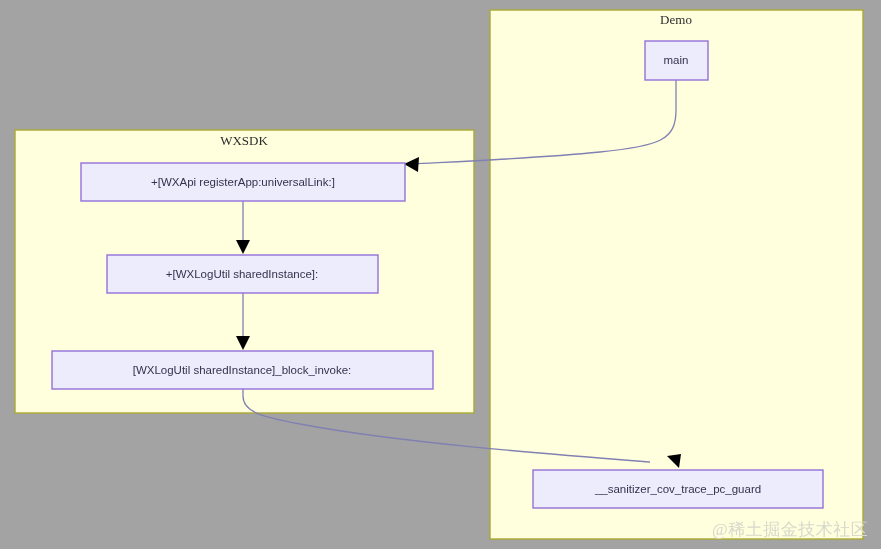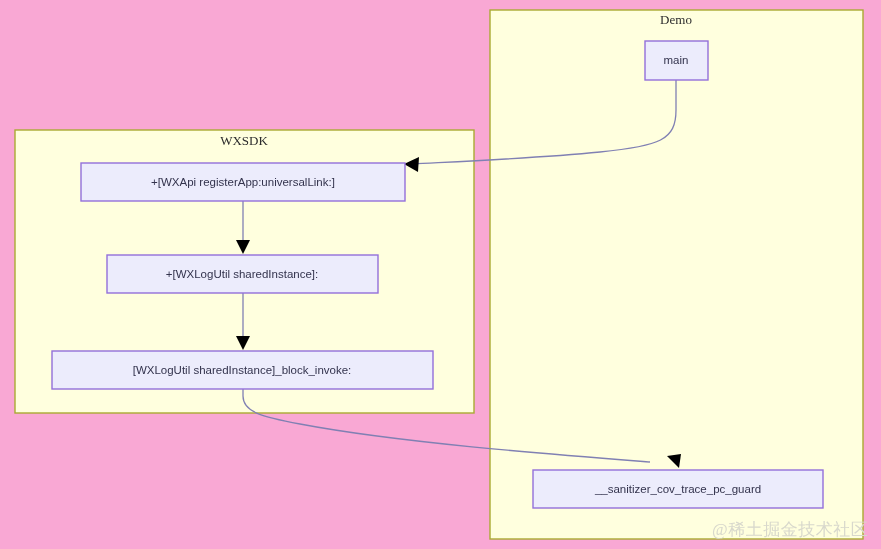--- a/index.html
+++ b/index.html
@@ -35,21 +35,21 @@
   .watermark-text {
     font-family: "Liberation Serif", serif;
     font-size: 17px;
     fill: #d8d8cc;
     letter-spacing: 0.5px;
   }
 </style>
 </head>
 <body>
 
-<div id="canvas" style="background: #f9a8d4;">
+<div id="canvas" style="background: #a3a3a3;">
   <svg class="graph" viewBox="0 0 881 549">
 
     <g>
       <rect id="cl-demo-rect" x="490" y="10" width="373" height="529" fill="#ffffde" stroke="#aaaa33" stroke-width="1.4"></rect>
       <text id="cl-demo-label" class="cluster-label" x="676" y="24" text-anchor="middle" fill="#2c2c2c">Demo</text>
     </g>
 
     <g>
       <rect id="cl-wxsdk-rect" x="15" y="130" width="459" height="283" fill="#ffffde" stroke="#aaaa33" stroke-width="1.4"></rect>
       <text id="cl-wxsdk-label" class="cluster-label" x="244" y="145" text-anchor="middle" fill="#2c2c2c">WXSDK</text>

